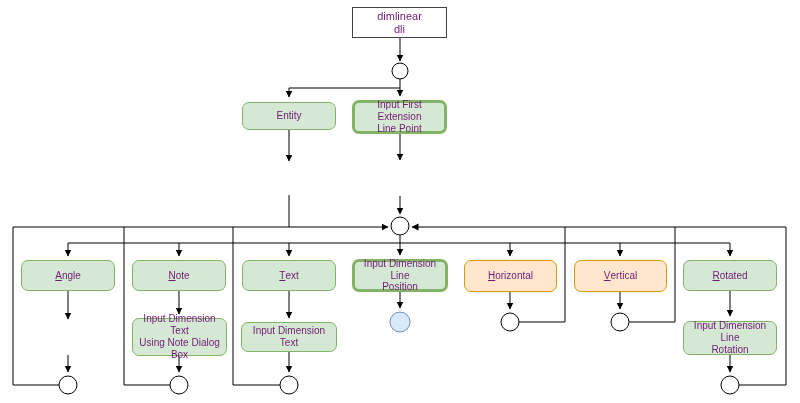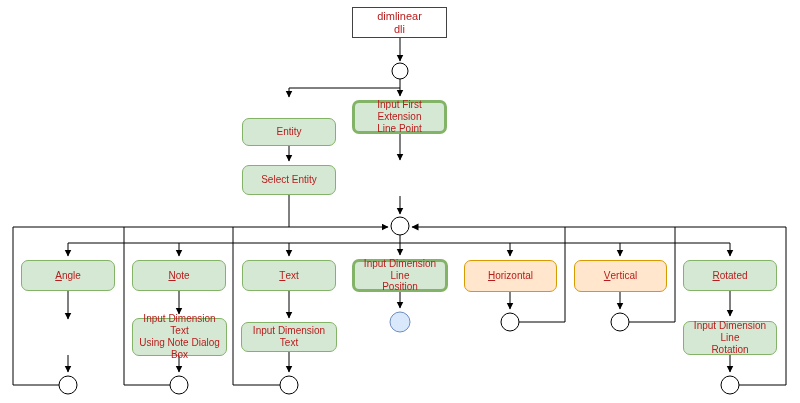--- a/index.html
+++ b/index.html
@@ -1,21 +1,21 @@
 <!DOCTYPE html>
 <html><head>
 <meta charset="utf-8">
 <style>
   html,body{margin:0;padding:0;background:#ffffff;}
   #canvas{
     position:relative;
     width:800px;height:403px;
     background:#ffffff;
     font-family:"Liberation Sans", sans-serif;
-    color:#b91c1c;
+    color:#701a75;
     overflow:hidden;
   }
   #edges{position:absolute;left:0;top:0;width:800px;height:403px;}
   .node{
     position:absolute;
     display:flex;align-items:center;justify-content:center;
     text-align:center;
     font-size:10px;line-height:1.18;
     white-space:pre-line;
     box-sizing:border-box;
@@ -102,26 +102,25 @@
       <circle cx="68" cy="385" r="9" fill="#fff"></circle>
       <circle cx="179" cy="385" r="9" fill="#fff"></circle>
       <circle cx="289" cy="385" r="9" fill="#fff"></circle>
       <circle cx="730" cy="385" r="9" fill="#fff"></circle>
     </g>
   </svg>
 
   <div class="node start" style="left:352px;top:7px;width:95px;height:31px;">dimlinear
 dli</div>
 
-  <div class="node green" style="left:242px;top:102px;width:94px;height:28px;margin-top:16px;">Entity</div>
+  <div class="node green" style="left:242px;top:102px;width:94px;height:28px;">Entity</div>
 
   <div class="node green thick" style="left:352px;top:100px;width:95px;height:34px;">Input First Extension
 Line Point</div>
 
-  <div class="node green" style="left:242px;top:165px;width:94px;height:30px;">Select Entity</div>
 
 
   <div class="node green" style="left:21px;top:260px;width:94px;height:31px;"><u>A</u>ngle</div>
 
   <div class="node green" style="left:132px;top:260px;width:94px;height:31px;"><u>N</u>ote</div>
 
   <div class="node green" style="left:242px;top:260px;width:94px;height:31px;"><u>T</u>ext</div>
 
   <div class="node green thick" style="left:352px;top:259px;width:96px;height:33px;">Input Dimension Line
 Position</div>

